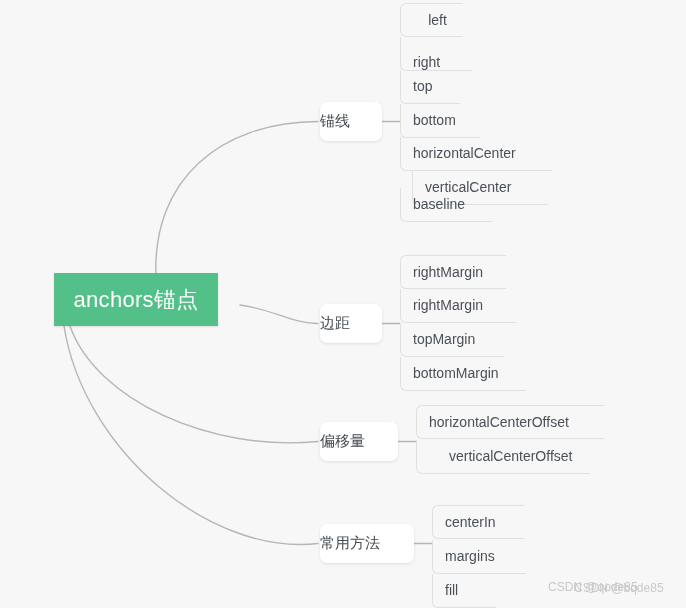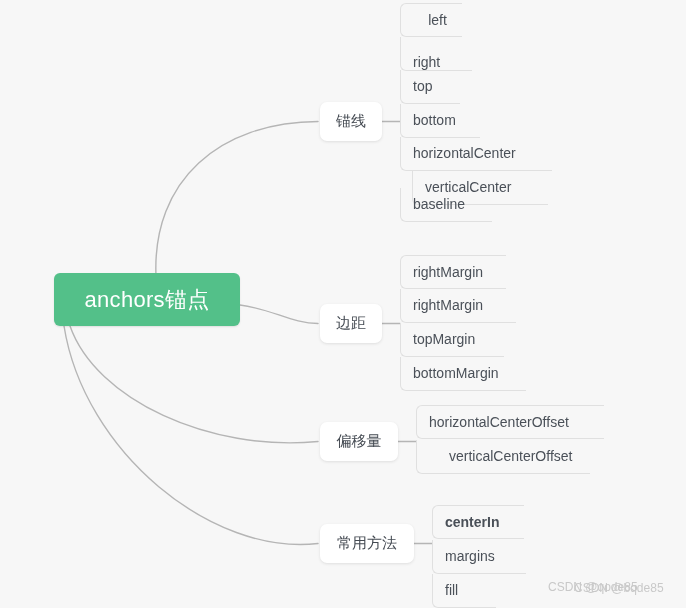--- a/index.html
+++ b/index.html
@@ -26,45 +26,45 @@
     width: 686px;
     height: 608px;
     pointer-events: none;
   }
 
   
   .root-node {
     position: absolute;
     left: 54px;
     top: 273px;
-    width: 186px;
+    width: 164px;
     height: 53px;
     background: #53c089;
-    border-radius: 6px;
+    border-radius: 0;
     display: flex;
     align-items: center;
     justify-content: center;
     box-shadow: 0 1px 2px rgba(0,0,0,0.10);
     z-index: 5;
   }
   .root-label {
     color: #ffffff;
     font-size: 22px;
     letter-spacing: 0.3px;
     white-space: nowrap;
   }
 
   
   .branch-node {
     position: absolute;
     background: #ffffff;
     border-radius: 7px;
     display: flex;
     align-items: center;
-    justify-content: center;
+    justify-content: flex-start;
     box-shadow: 0 1px 3px rgba(0,0,0,0.10);
     z-index: 4;
     height: 39px;
   }
   .branch-label {
     color: #444a52;
     font-size: 15px;
     white-space: nowrap;
   }
 
@@ -169,21 +169,21 @@
       </div>
       <div class="leaf-node" style="left: 416px; top: 405px; width: 188px;">
         <span class="leaf-label">horizontalCenterOffset</span>
       </div>
       <div class="leaf-node topless" style="left: 416px; top: 439.5px; width: 174px; padding-left: 20px;">
         <span class="leaf-label">verticalCenterOffset</span>
       </div>
       <div class="branch-node" style="left: 320px; top: 524px; width: 94px;">
         <span class="branch-label">常用方法</span>
       </div>
-      <div class="leaf-node" style="left: 432px; top: 505px; width: 92px; font-weight: bold;">
+      <div class="leaf-node" style="left: 432px; top: 505px; width: 92px;">
         <span class="leaf-label">centerIn</span>
       </div>
       <div class="leaf-node topless" style="left: 432px; top: 539.5px; width: 94px;">
         <span class="leaf-label">margins</span>
       </div>
       <div class="leaf-node topless" style="left: 432px; top: 574px; width: 64px;">
         <span class="leaf-label">fill</span>
       </div>
     </div>
 

